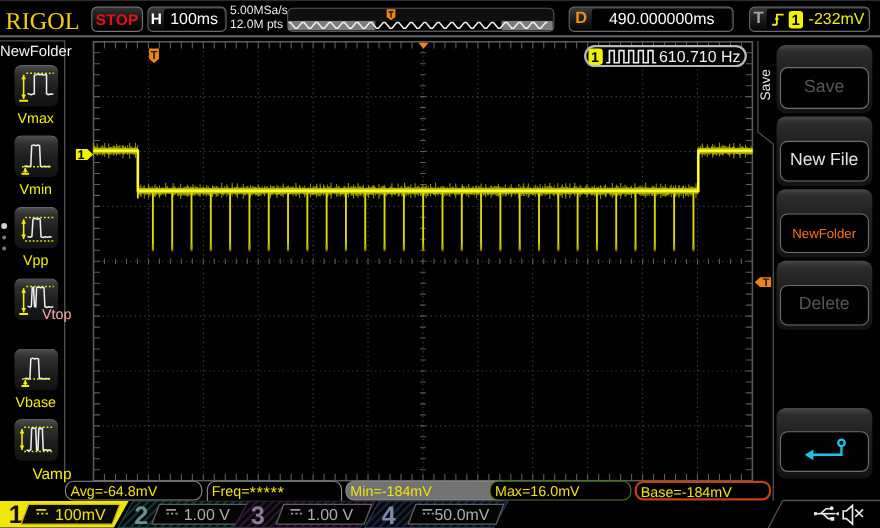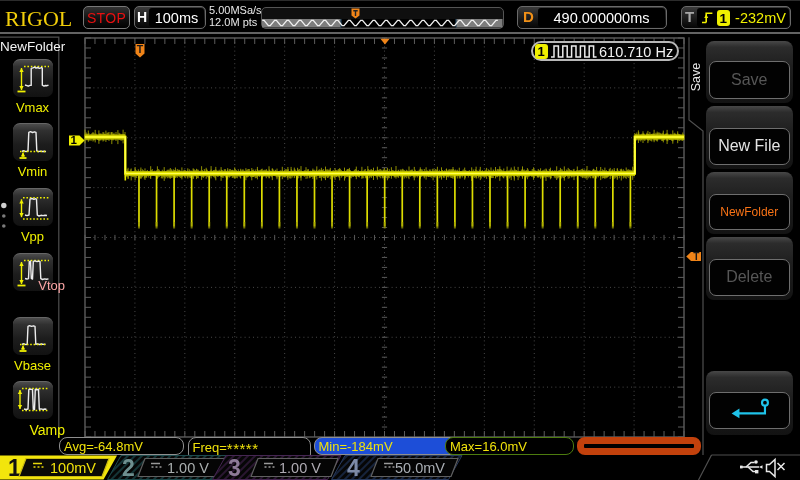--- a/index.html
+++ b/index.html
@@ -1,20 +1,20 @@
 <!DOCTYPE html>
 <html><head><meta charset="utf-8"><style>
 html,body{margin:0;padding:0;background:#000;width:800px;height:480px;overflow:hidden}
 body{font-family:"Liberation Sans",sans-serif;position:relative}
 .abs{position:absolute}
 </style></head><body>
 
 <div class="abs" style="left:0;top:0;width:800px;height:1px;background:#2c2c2c"></div>
 <div class="abs" style="left:5px;top:6px;font-family:'Liberation Serif',serif;font-weight:normal;font-size:22px;color:#f2ce0a">RIGOL</div>
-<div class="abs" style="left:83px;top:6px;width:47px;height:23px;border:1.5px solid #787878;border-radius:5px;background:linear-gradient(180deg,#333 0%,#111 55%,#000 100%);box-sizing:border-box;display:flex;align-items:center;justify-content:center;color:#e81010;font-weight:normal;font-size:14px;letter-spacing:0.3px">STOP</div>
+<div class="abs" style="left:83px;top:6px;width:47px;height:23px;border:1.5px solid #787878;border-radius:5px;background:linear-gradient(180deg,#333 0%,#111 55%,#000 100%);box-sizing:border-box;display:flex;align-items:center;justify-content:center;color:#e81010;font-weight:bold;font-size:14px;letter-spacing:0.3px">STOP</div>
 
 <div class="abs" style="left:134px;top:6px;width:72px;height:23px;border:1px solid #6a6a6a;border-radius:5px;background:linear-gradient(180deg,#3a3a3a 0%,#181818 60%,#050505 100%);box-sizing:border-box"></div>
 <div class="abs" style="left:137px;top:8.5px;color:#fff;font-weight:bold;font-size:14px">H</div>
 <div class="abs" style="left:149px;top:8px;width:55px;height:19px;background:#000;border-radius:3px;color:#fff;font-size:14.5px;display:flex;align-items:center;justify-content:center">100ms</div>
 
 <div class="abs" style="left:209px;top:3.5px;color:#e8e8e8;font-size:11px;line-height:12.5px">5.00MSa/s<br>12.0M pts</div>
 
 <div class="abs" style="left:260.5px;top:7px;width:243.5px;height:21.5px;border:1px solid #555;border-radius:5px;background:#0f0f0f;box-sizing:border-box"></div>
 <svg class="abs" style="left:0;top:0" width="800" height="32" viewBox="0 0 800 32">
     <rect x="262" y="19" width="240.5" height="8.5" fill="#7d7d7d"></rect>
@@ -161,23 +161,23 @@
 <div style="position:absolute;left:708.5px;top:392.0px;width:81.5px;height:37.0px;background:#020202;border:1.4px solid #6e6e6e;border-radius:7px;box-sizing:border-box;display:flex;align-items:center;justify-content:center">
     <svg width="81" height="37" viewBox="0 0 81 37">
       <path d="M28 21.5H56V14" stroke="#1fc3ea" stroke-width="2.2" fill="none"></path>
       <polygon points="22,21.5 30,16.5 30,26.5" fill="#1fc3ea"></polygon>
       <circle cx="56" cy="10.5" r="3" fill="none" stroke="#1fc3ea" stroke-width="2.2"></circle>
     </svg>
   </div>
 
 <div style="position:absolute;left:59px;top:437px;width:125.0px;height:17.5px;background:#000;border:1px solid #8f8f8f;border-radius:8px;box-sizing:border-box;color:#f0e20b;font-size:13px;line-height:17px;padding-left:4px;white-space:nowrap;overflow:hidden">Avg=-64.8mV</div>
 <div style="position:absolute;left:187.5px;top:437px;width:123.0px;height:25px;background:#000;border:1px solid #8f8f8f;border-radius:8px;box-sizing:border-box;color:#f0e20b;font-size:13px;line-height:17px;padding-left:4px;white-space:nowrap;overflow:hidden">Freq=<span style="font-size:15px;position:relative;top:1.5px;letter-spacing:0.5px">*****</span></div>
-<div style="position:absolute;left:313.5px;top:437px;width:150px;height:17.5px;background:#1d4ed8;border:1px solid #8f8f8f;border-radius:8px;box-sizing:border-box;color:#f0e20b;font-size:13px;line-height:17px;padding-left:4px;white-space:nowrap;overflow:hidden">Min=-184mV</div>
+<div style="position:absolute;left:313.5px;top:437px;width:150px;height:17.5px;background:#737373;border:1px solid #8f8f8f;border-radius:8px;box-sizing:border-box;color:#f0e20b;font-size:13px;line-height:17px;padding-left:4px;white-space:nowrap;overflow:hidden">Min=-184mV</div>
 <div style="position:absolute;left:445px;top:437px;width:128.5px;height:17.5px;background:#000;border:1px solid #4d7c0f;border-radius:8px;box-sizing:border-box;color:#f0e20b;font-size:13px;line-height:17px;padding-left:4px;white-space:nowrap;overflow:hidden">Max=16.0mV</div>
-<div style="position:absolute;left:576.5px;top:437px;width:124.5px;height:17.5px;background:#000;border:7px solid #c2410c;border-radius:8px;box-sizing:border-box;color:#f0e20b;font-size:13px;line-height:17px;padding-left:4px;white-space:nowrap;overflow:hidden">Base=-184mV</div>
+<div style="position:absolute;left:576.5px;top:437px;width:124.5px;height:17.5px;background:#000;border:2px solid #c2410c;border-radius:8px;box-sizing:border-box;color:#f0e20b;font-size:13px;line-height:17px;padding-left:4px;white-space:nowrap;overflow:hidden">Base=-184mV</div>
 
 <svg class="abs" style="left:0;top:455px" width="800" height="25" viewBox="0 0 800 25">
     <defs>
       <pattern id="h2" width="5" height="5" patternUnits="userSpaceOnUse" patternTransform="rotate(45)">
         <rect width="5" height="5" fill="#060606"></rect>
         <rect width="2" height="5" fill="#143436"></rect>
       </pattern>
       <pattern id="h3" width="5" height="5" patternUnits="userSpaceOnUse" patternTransform="rotate(45)">
         <rect width="5" height="5" fill="#060606"></rect>
         <rect width="2" height="5" fill="#2a1631"></rect>

